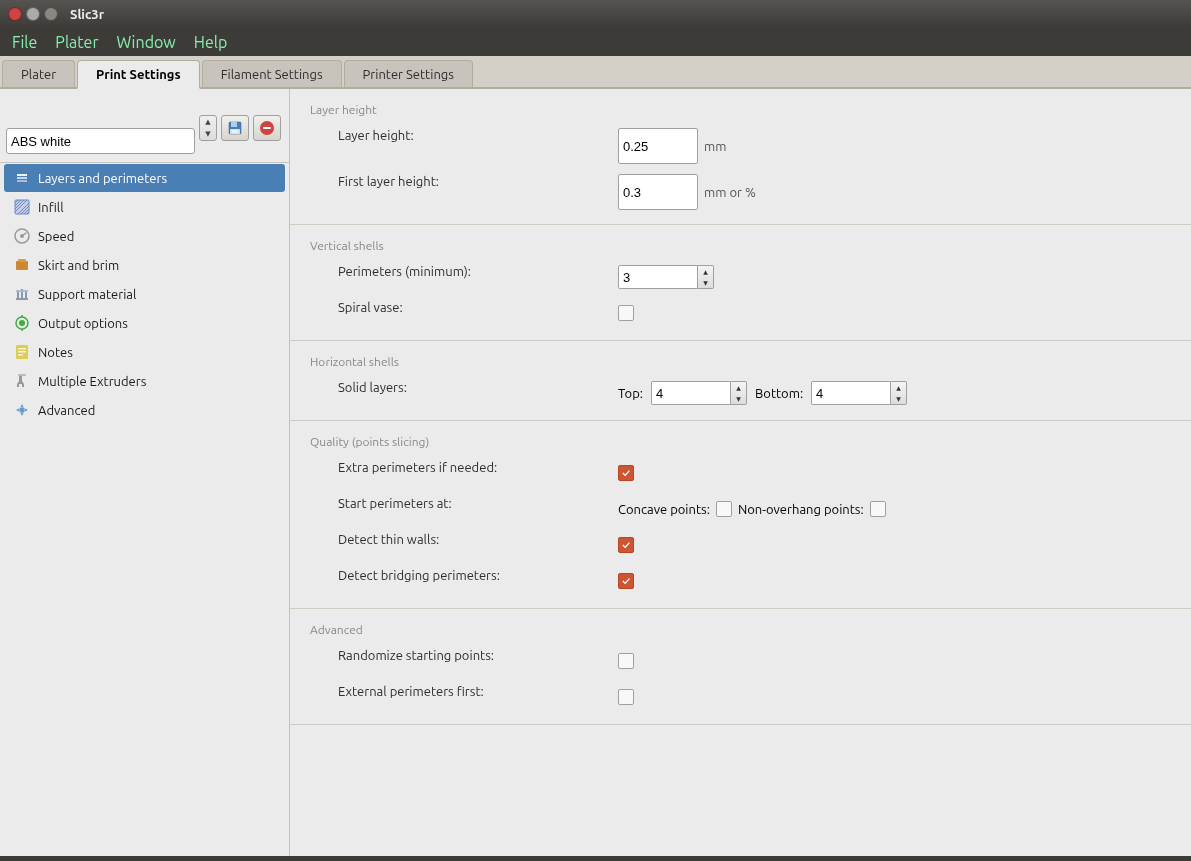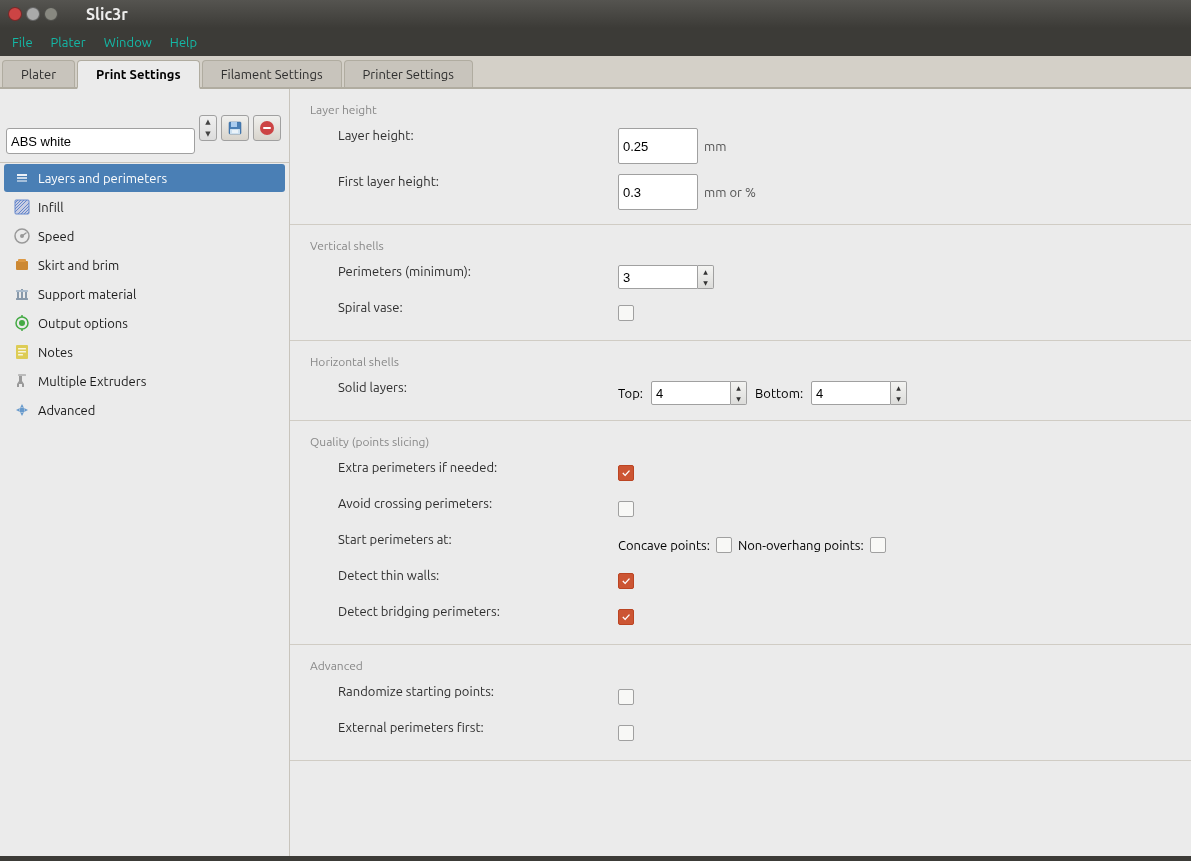--- a/index.html
+++ b/index.html
@@ -16,38 +16,38 @@
       gap: 8px;
     }
     .titlebar-buttons { display: flex; gap: 4px; align-items: center; }
     .tb-btn {
       width: 14px; height: 14px; border-radius: 50%; border: 1px solid rgba(0,0,0,0.4);
       display: inline-block; cursor: pointer;
     }
     .tb-close { background: #cc4444; }
     .tb-min { background: #aaaaaa; }
     .tb-max { background: #888880; }
-    .titlebar-title { font-size: 16px; font-weight: bold; color: #ededec; margin-left: 20px; }
+    .titlebar-title { font-size: 13px; font-weight: bold; color: #ededec; margin-left: 4px; }
 
     
     .menubar {
       background: #3c3b37;
       color: #ededec;
       height: 28px;
       display: flex;
       align-items: center;
       padding: 0 4px;
       gap: 2px;
     }
     .menu-item {
       padding: 3px 8px;
       border-radius: 3px;
       cursor: pointer;
-      color: #14b8a6;
-      font-size: 13px;
+      color: #86efac;
+      font-size: 16px;
     }
 
     
     .tabbar {
       background: #d4d0c8;
       display: flex;
       align-items: flex-end;
       padding: 4px 0 0 0;
       border-bottom: 2px solid #b0aca0;
     }
@@ -522,26 +522,20 @@
     <div class="section">
       <div class="section-title">Quality (points slicing)</div>
 
       <div class="form-row">
         <div class="form-label">Extra perimeters if needed:</div>
         <div class="form-control">
           <div class="checkbox-custom checkbox-checked"></div>
         </div>
       </div>
 
-      <div class="form-row">
-        <div class="form-label">Avoid crossing perimeters:</div>
-        <div class="form-control">
-          <div class="checkbox-custom"></div>
-        </div>
-      </div>
 
       <div class="form-row">
         <div class="form-label">Start perimeters at:</div>
         <div class="form-control">
           <span>Concave points:</span>
           <div class="checkbox-custom"></div>
           <span>Non-overhang points:</span>
           <div class="checkbox-custom"></div>
         </div>
       </div>

